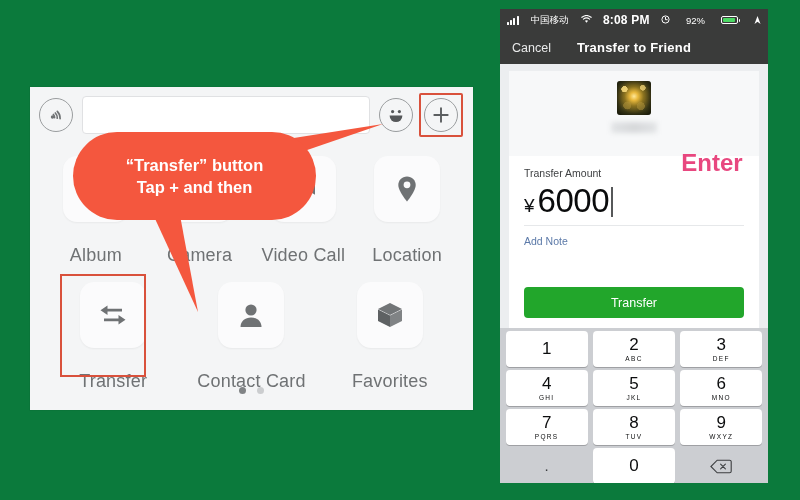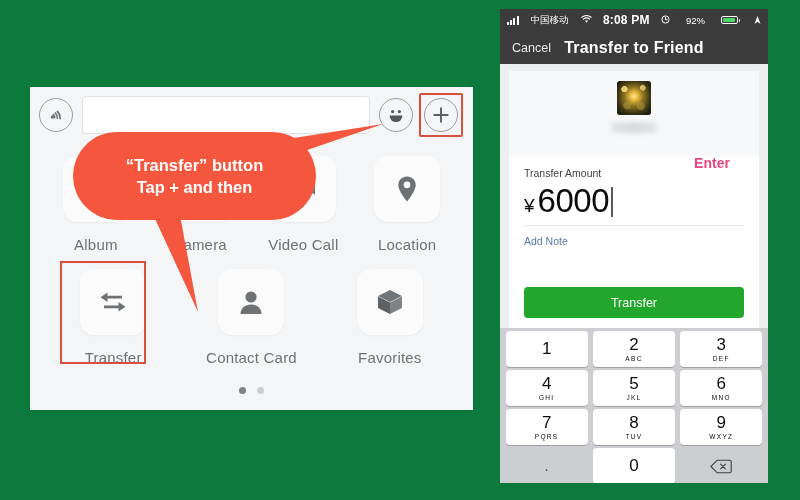--- a/index.html
+++ b/index.html
@@ -55,21 +55,21 @@
     width:86px;display:flex;flex-direction:column;align-items:center;
     position:relative;
   }
   .app-tile{
     width:66px;height:66px;border-radius:14px;
     background:#fbfbfc;
     box-shadow:0 1px 2px rgba(0,0,0,.05);
     display:flex;align-items:center;justify-content:center;
   }
   .app-label{
-    margin-top:14px;font-size:15px;color:#6f7274;letter-spacing:.2px;
+    margin-top:23px;font-size:18px;color:#6f7274;letter-spacing:.2px;
     white-space:nowrap;
   }
   #transfer-highlight{
     position:absolute;left:-10px;top:-8px;width:86px;height:103px;
     border:2.5px solid #d9513c;box-sizing:border-box;pointer-events:none;
   }
   #page-dots{
     position:absolute;left:0;bottom:16px;width:443px;
     display:flex;justify-content:center;gap:11px;
   }
@@ -119,21 +119,21 @@
   #battery span{display:block;height:100%;background:#4cd964;border-radius:1px;}
 
   #nav-bar{
     height:33px;background:#3a3b3a;color:#ffffff;
     display:flex;align-items:center;position:relative;
   }
   #cancel-btn{
     position:absolute;left:12px;font-size:12.5px;color:#e9eaea;
   }
   #nav-title{
-    width:100%;text-align:center;font-size:16px;font-weight:bold;letter-spacing:.2px;
+    width:100%;text-align:center;font-size:13px;font-weight:bold;letter-spacing:.2px;
   }
 
   #phone-body{
     height:419px;background:#eceef0;position:relative;overflow:hidden;
   }
   #card{
     margin:7px 9px 0 9px;background:#ffffff;
     height:264px;position:relative;
   }
   #avatar-zone{
@@ -180,21 +180,21 @@
     font-size:10.5px;color:#5b79a8;padding-top:9px;
   }
   #transfer-btn{
     position:absolute;left:15px;right:15px;bottom:17px;height:31px;
     background:#22a62b;border-radius:4px;color:#ffffff;
     display:flex;align-items:center;justify-content:center;
     font-size:12.5px;
   }
   #enter-amount-note{
     position:absolute;right:3px;top:85px;width:106px;
-    color:#e8477f;font-size:14px;font-weight:bold;line-height:28px;
+    color:#e8477f;font-size:24px;font-weight:bold;line-height:28px;
     text-align:center;
   }
 
   
   #keypad{
     position:absolute;left:0;bottom:0;width:268px;height:155px;
     background:#ccced2;padding:3px 3px 5px 3px;box-sizing:border-box;
   }
   .key-row{display:flex;height:36px;margin-bottom:3px;}
   .key-row:last-child{margin-bottom:0;}

